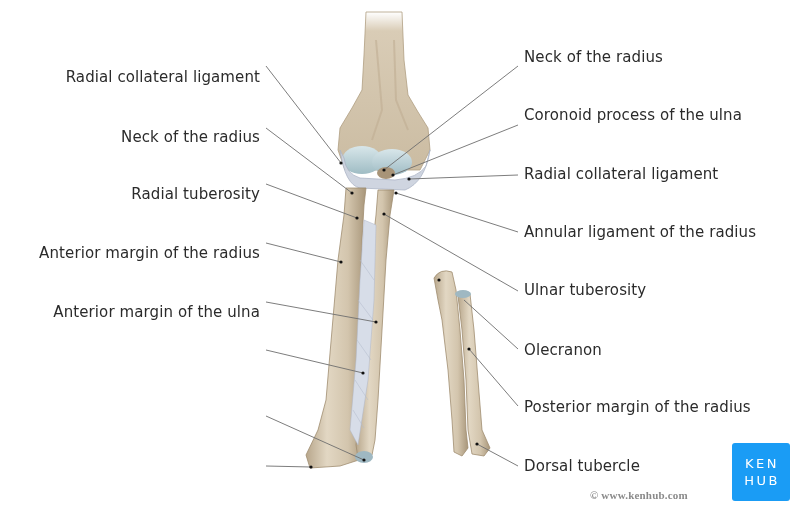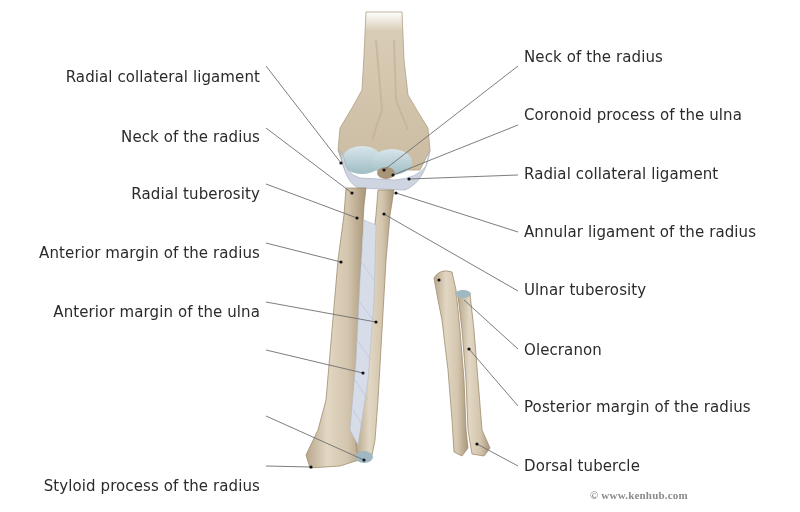--- a/index.html
+++ b/index.html
@@ -124,25 +124,28 @@
       <circle cx="469" cy="349" r="1.6"></circle>
       <circle cx="477" cy="444" r="1.6"></circle>
     </g>
   </svg>
 
   <div class="label left" style="top:48px">Radial collateral ligament</div>
   <div class="label left" style="top:108px">Neck of the radius</div>
   <div class="label left" style="top:165px">Radial tuberosity</div>
   <div class="label left" style="top:283px">Anterior margin of the ulna</div>
   <div class="label left" style="top:224px">Anterior margin of the radius</div>
-  <div class="label left" style="top:457px">Styloid process of the radius</div>
 
   <div class="label right" style="top:48px">Neck of the radius</div>
   <div class="label right" style="top:106px">Coronoid process of the ulna</div>
   <div class="label right" style="top:165px">Radial collateral ligament</div>
   <div class="label right" style="top:223px">Annular ligament of the radius</div>
   <div class="label right" style="top:281px">Ulnar tuberosity</div>
   <div class="label right" style="top:341px">Olecranon</div>
   <div class="label right" style="top:398px">Posterior margin of the radius</div>
   <div class="label right" style="top:457px">Dorsal tubercle</div>
 
+  <div class="logo">
+    <span>KEN</span>
+    <span>HUB</span>
+  </div>
   <div class="copyright">© www.kenhub.com</div>
 </div>
 
 </body></html>

